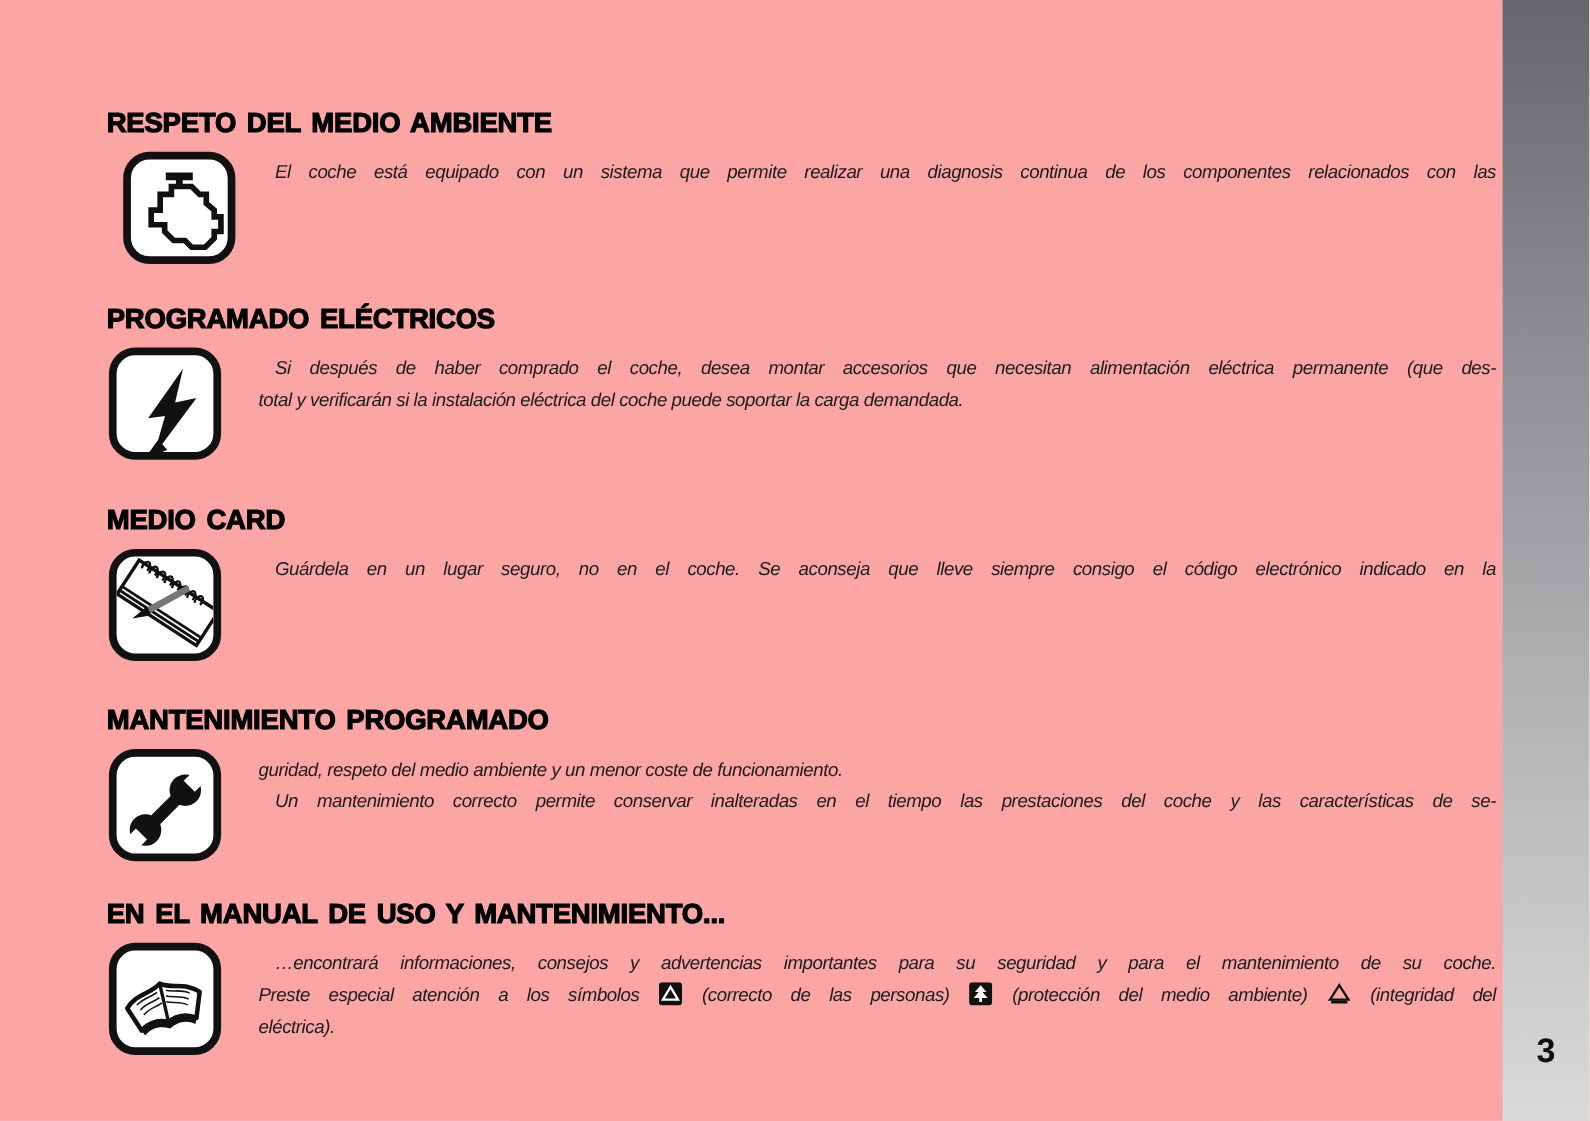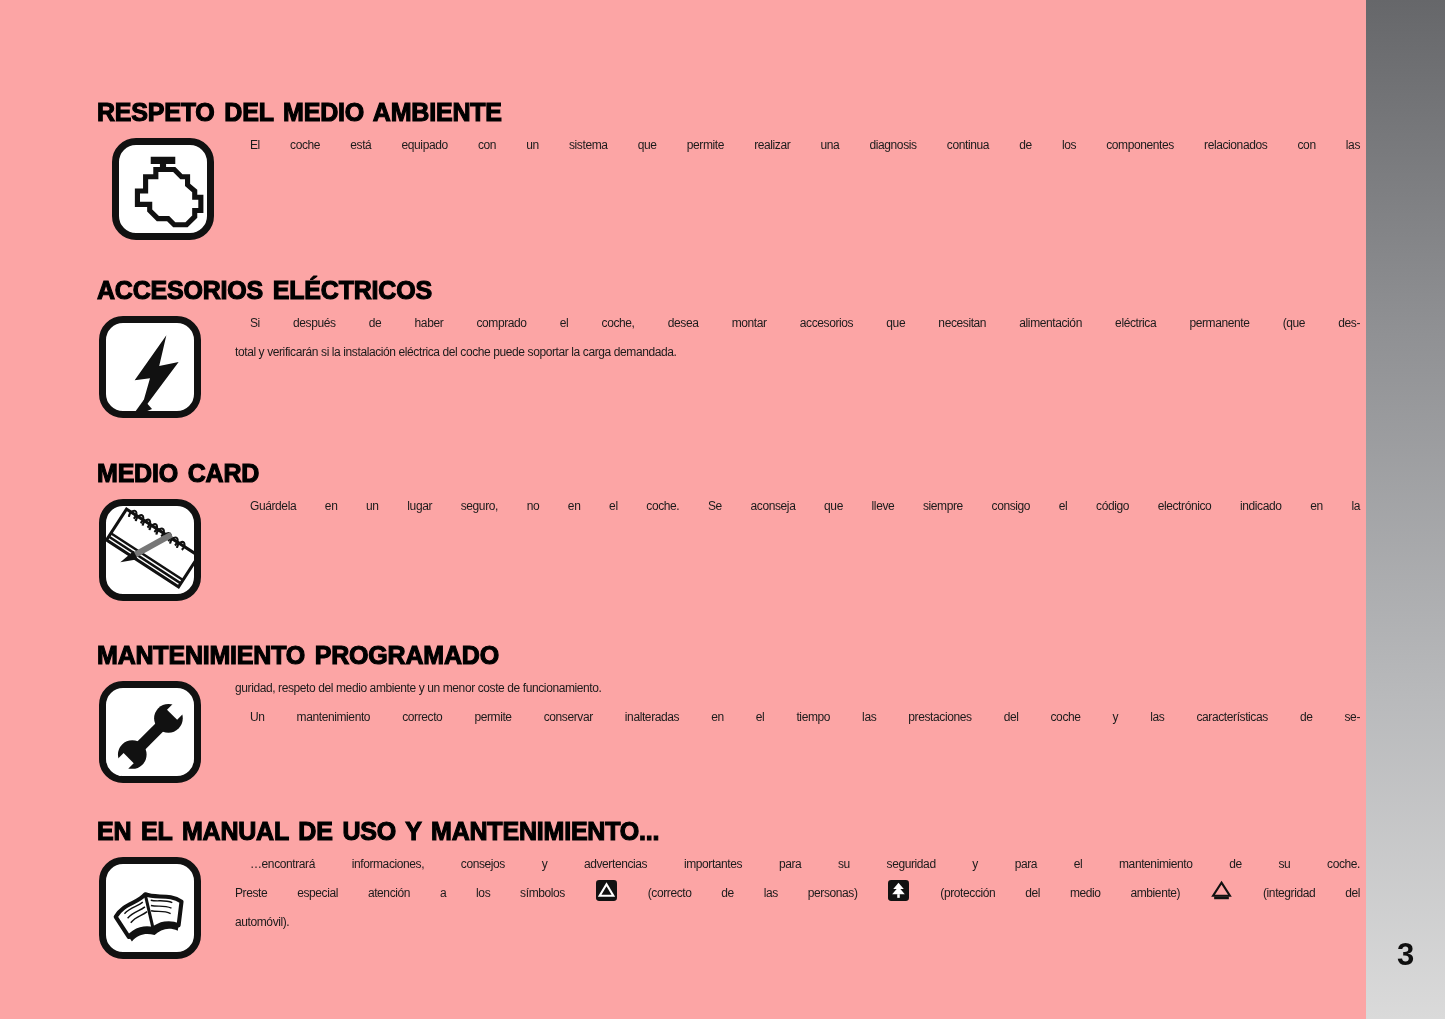--- a/index.html
+++ b/index.html
@@ -25,22 +25,22 @@
     -webkit-text-stroke:1.1px #000;letter-spacing:-0.2px;word-spacing:3px;
     white-space:nowrap;
   }
   .icon-box{
     position:absolute;left:99px;top:39px;width:88px;height:88px;
     border:7px solid #111;border-radius:24px;background:#fff;overflow:hidden;
   }
   .s1 .icon-box{left:112px;}
   .icon-box svg{position:absolute;left:0;top:0;width:88px;height:88px;}
   .para{
-    position:absolute;left:235px;top:32px;width:1125px;
-    font-size:12px;line-height:29px;letter-spacing:-0.4px;color:#1b1b1b;
+    position:absolute;left:235px;top:43px;width:1125px;
+    font-size:17px;line-height:29px;letter-spacing:-0.4px;color:#1b1b1b;font-style:italic;
   }
   .ln{height:29px;white-space:normal;}
   .j{text-align:justify;text-align-last:justify;}
   .ind{text-indent:15px;}
   
   .sym{display:inline-block;width:21px;height:21px;vertical-align:-4px;margin:0 1px;}
   .sym svg{width:21px;height:21px;display:block;}
 </style>
 </head>
 <body>
@@ -57,21 +57,21 @@
           <path stroke-width="5" d="M26,31 h10 v-7 h18 l7,7 h6 v8 l7,6 v6 h6 v13 h-6 v6 l-8,8 h-12 l-6,-6 h-10 l-8,-8 v-6 h-12 v-13 h8 z"></path>
         </g>
       </svg>
     </div>
     <div class="para">
       <div class="ln j ind">El coche está equipado con un sistema que permite realizar una diagnosis continua de los componentes relacionados con las</div>
     </div>
   </section>
 
   <section class="sec s2">
-    <h2 class="sec-heading">ACCESORIOS ELÉCTRICOS</h2>
+    <h2 class="sec-heading">PROGRAMADO ELÉCTRICOS</h2>
     <div class="icon-box">
       <svg viewBox="0 0 86 86" aria-hidden="true">
         <polygon fill="#111" points="59,12 28,56 43,54 33,89 71,38 52,42"></polygon>
         <polygon fill="#111" points="24,93 37,75 45,84"></polygon>
       </svg>
     </div>
     <div class="para">
       <div class="ln j ind">Si después de haber comprado el coche, desea montar accesorios que necesitan alimentación eléctrica permanente (que des-</div>
       <div class="ln">total y verificarán si la instalación eléctrica del coche puede soportar la carga demandada.</div>
     </div>
@@ -160,21 +160,21 @@
               <polygon points="10,6.5 16,13.5 4,13.5" fill="#fff"></polygon>
               <rect x="8.8" y="13.5" width="2.4" height="3.5" fill="#fff"></rect>
             </svg></span>
         <span>(protección del medio ambiente)</span>
         <span class="sym"><svg viewBox="0 0 20 20">
               <polygon points="10,2.5 18,15 2,15" fill="none" stroke="#111" stroke-width="2"></polygon>
               <line x1="3" y1="17" x2="17" y2="17" stroke="#111" stroke-width="2.6"></line>
             </svg></span>
         <span>(integridad del</span>
       </div>
-      <div class="ln">automóvil).</div>
+      <div class="ln">eléctrica).</div>
     </div>
   </section>
 
   <div class="sidebar">
     <div class="page-number">3</div>
   </div>
 
 </div>
 
 </body></html>

